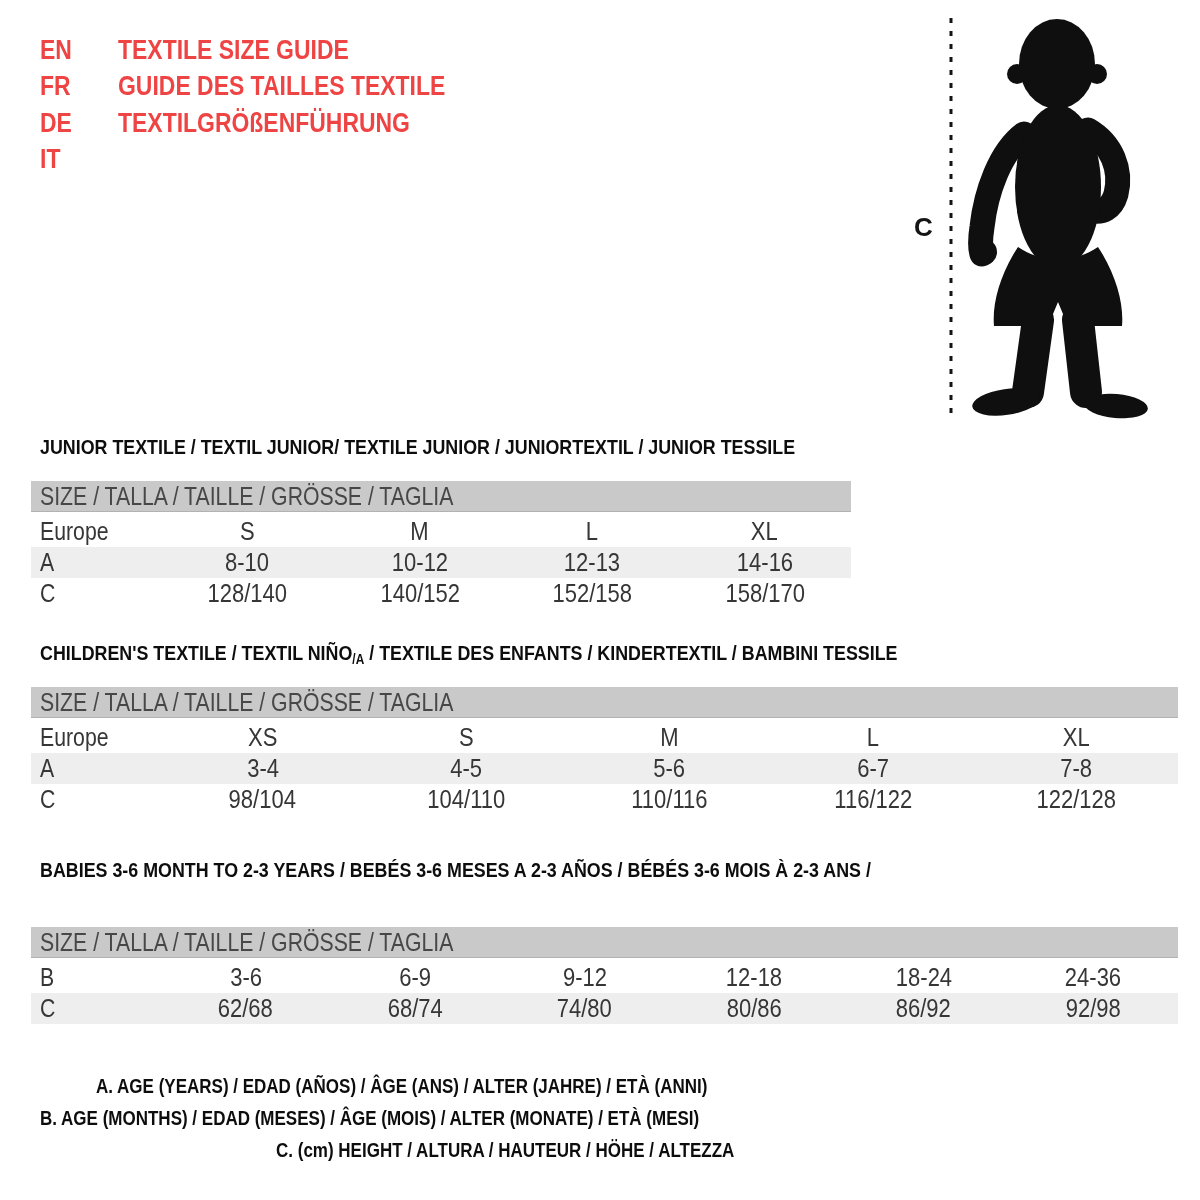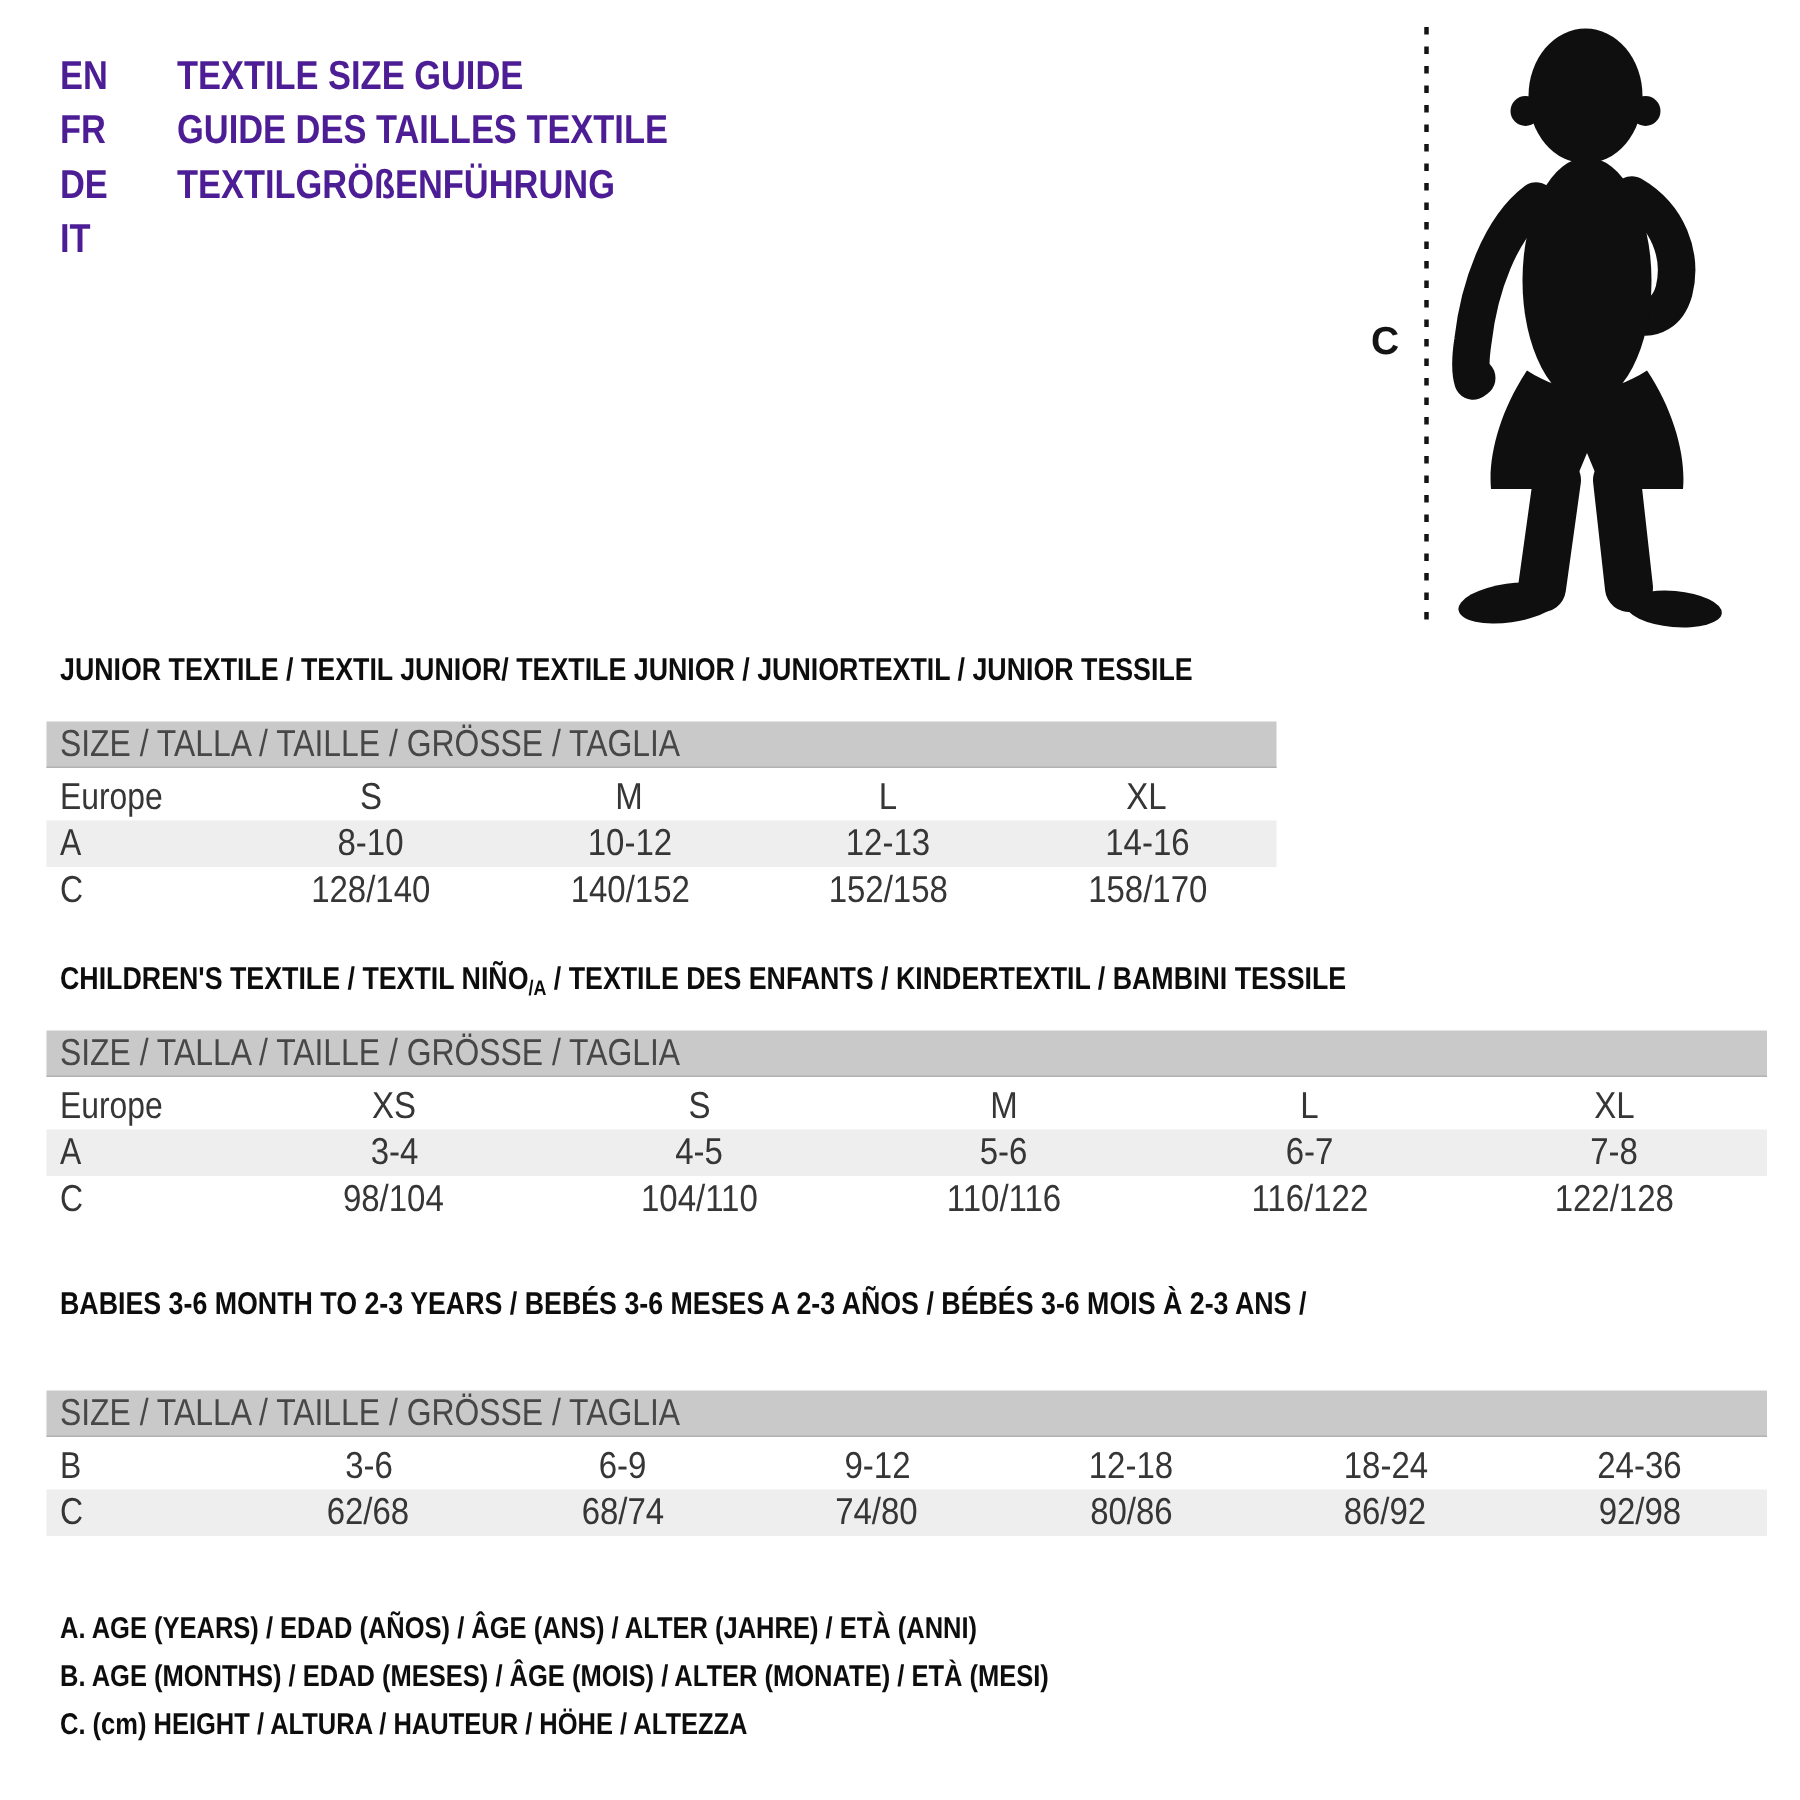--- a/index.html
+++ b/index.html
@@ -8,21 +8,21 @@
     font-family:"Liberation Sans",sans-serif;color:#111;overflow:hidden;
   }
   .abs{position:absolute;}
   
   .cond{display:inline-block;transform:scaleX(.85);transform-origin:0 50%;white-space:nowrap;}
   .condc{display:inline-block;transform:scaleX(.88);white-space:nowrap;}
 
   
   .lang-block{left:40px;top:32px;}
   .lang-row{display:grid;grid-template-columns:78px auto;height:36.5px;align-items:center;
-            font-weight:700;font-size:27px;color:#4c1d95;}
+            font-weight:700;font-size:27px;color:#ef4444;}
 
   
   .sec-title{font-weight:700;font-size:21px;color:#0d0d0d;white-space:nowrap;}
   .sub-a{font-size:14px;vertical-align:-4px;}
 
   
   .table{position:absolute;}
   .size-bar{height:31px;background:var(--bar-gray,#c9c9c9);border-bottom:1px solid #b2b2b2;
             box-sizing:border-box;display:flex;align-items:center;padding-left:9px;
             font-size:25px;color:#474747;margin-bottom:4px;}
@@ -31,21 +31,21 @@
   .cols5{grid-template-columns:130px repeat(5,1fr);}
   .cols6{grid-template-columns:130px repeat(6,1fr);}
   .trow.shade{background:var(--row-shade,#eeeeee);}
   .tlabel{padding-left:9px;text-align:left;}
   .tcell{text-align:center;}
 
   
   .two-line .line{height:33px;display:flex;align-items:flex-end;}
 
   
-  .legend-line{height:32px;display:flex;align-items:center;font-weight:700;font-size:20px;color:#0d0d0d;}
+  .legend-line{height:32px;display:flex;align-items:center;font-weight:700;font-size:20px;color:#0d0d0d;justify-content:flex-end;}
 
   
   .measure-c{font-weight:700;font-size:26px;color:#141414;}
   svg .ink{fill:#0f0f0f;}
 </style>
 </head>
 <body>
 
 <div class="abs lang-block">
   <div class="lang-row">

